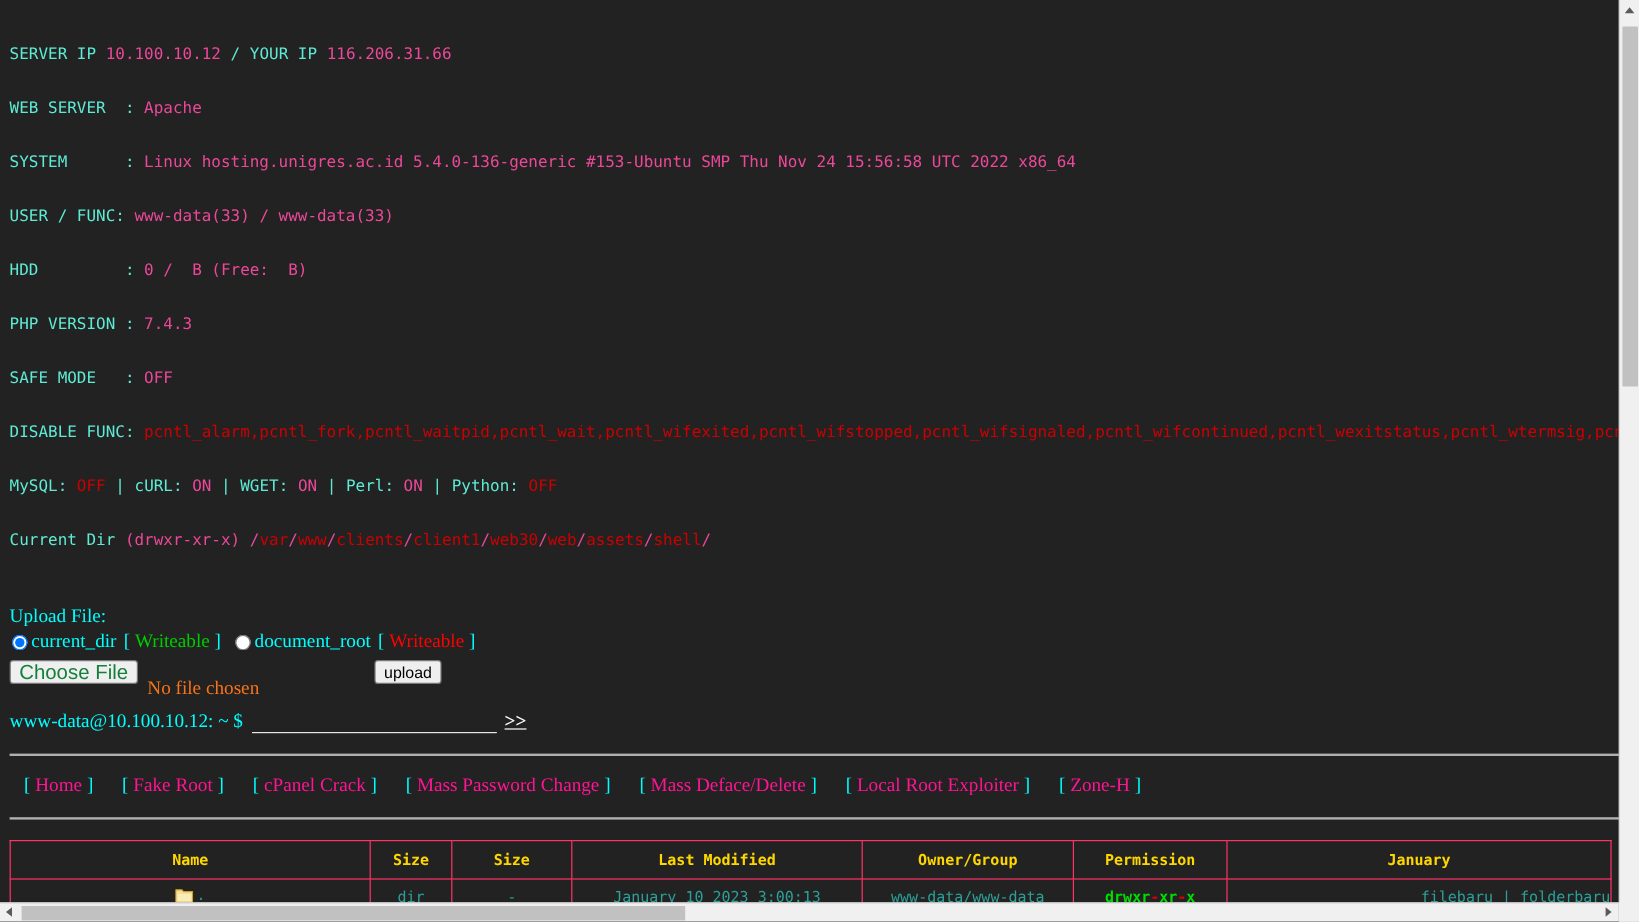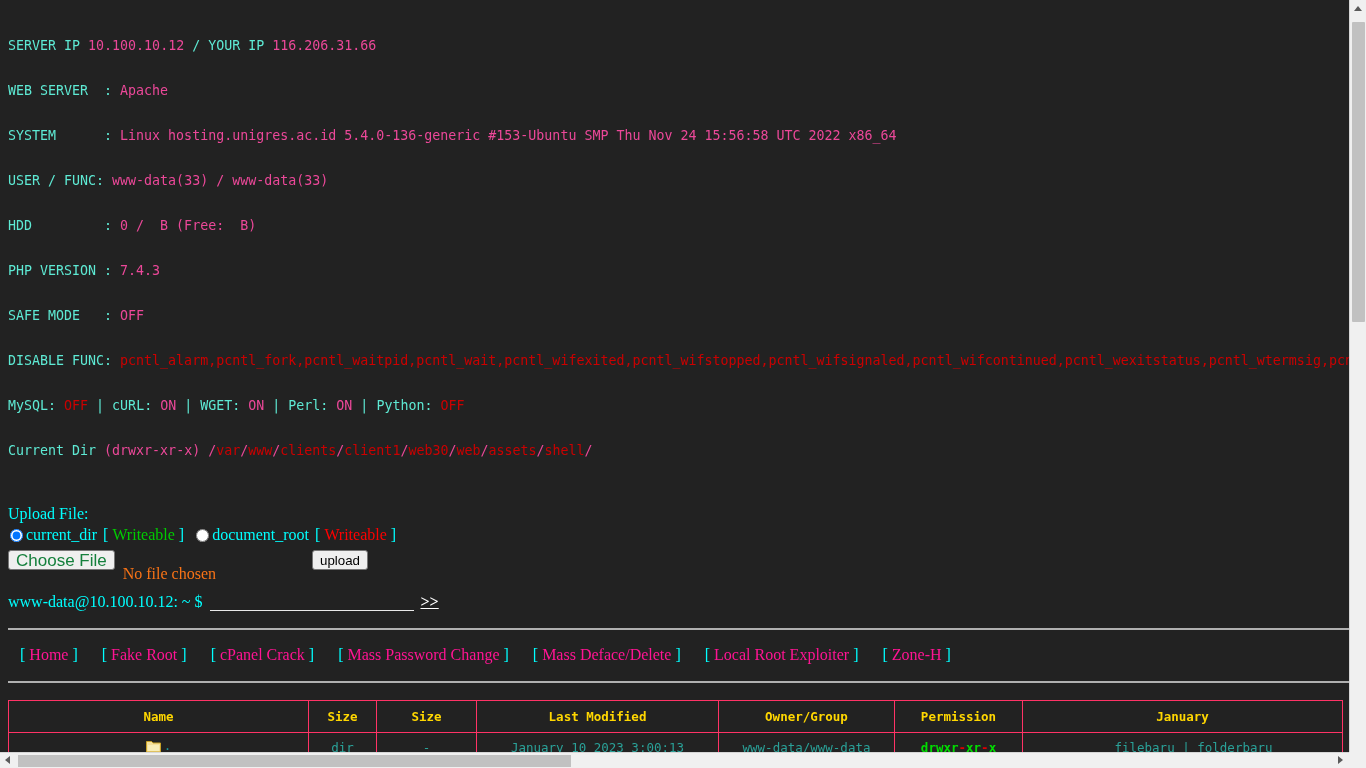--- a/index.html
+++ b/index.html
@@ -375,21 +375,21 @@
           <tr>
             <td class="name"><span class="ic"><svg width="15" height="13" viewBox="0 0 15 13">
                   <path d="M0.5 1.5h5l1.5 1.5h7.5v9H0.5z" fill="#f5e09a" stroke="#c9a227" stroke-width="1"></path>
                   <rect x="2" y="5" width="11" height="6" fill="#f8edb8"></rect>
                 </svg></span><a href="#">.</a></td>
             <td>dir</td>
             <td class="size dash">-</td>
             <td>January 10 2023 3:00:13</td>
             <td>www-data/www-data</td>
             <td><span class="perm-g">d</span><span class="perm-g">r</span><span class="perm-g">w</span><span class="perm-g">x</span><span class="perm-g">r</span><span class="perm-r">-</span><span class="perm-g">x</span><span class="perm-g">r</span><span class="perm-r">-</span><span class="perm-g">x</span></td>
-            <td class="action" style="text-align: center; padding-left: 22px;"><a href="#">filebaru</a><span class="pipe"> | </span><a href="#">folderbaru</a></td>
+            <td class="action" style="text-align: right; padding-left: 22px;"><a href="#">filebaru</a><span class="pipe"> | </span><a href="#">folderbaru</a></td>
           </tr>
         </tbody>
     </table>
 
   </div>
 </div>
 
 <div id="vscroll">
   <div class="arrow up">
       <i></i>

